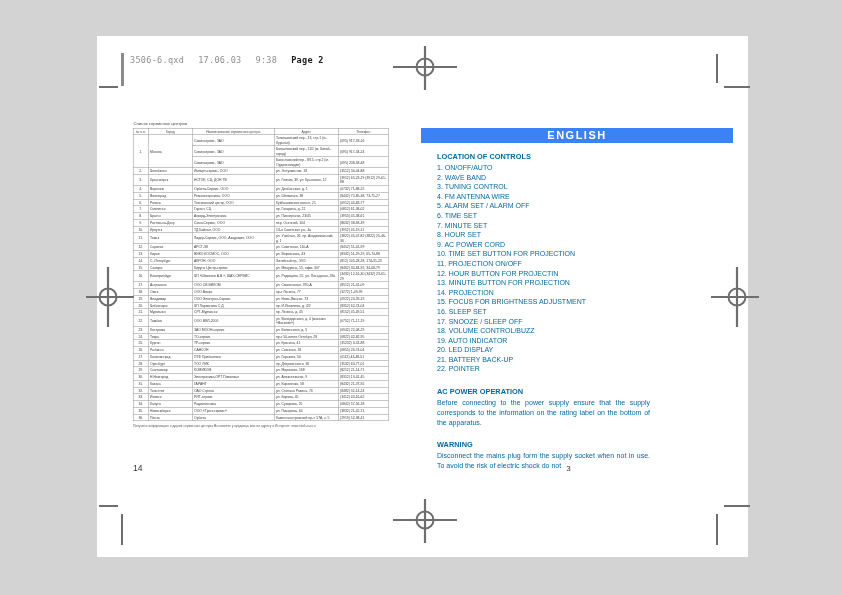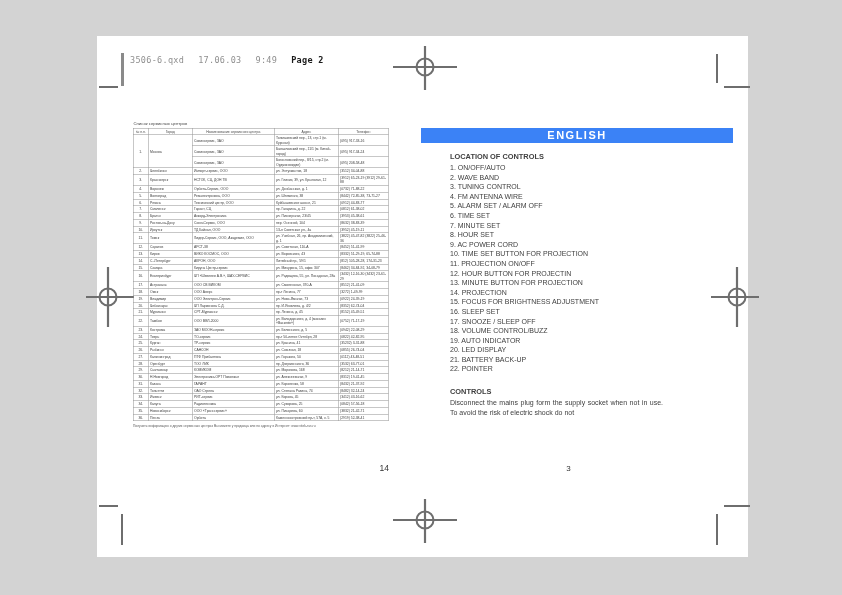--- a/index.html
+++ b/index.html
@@ -33,44 +33,44 @@
   }
   .tbl-title{font-size:8.5px;margin:0 0 4px 1px;color:#4a4a4a}
   table.svc{border-collapse:collapse;width:510px;table-layout:fixed}
   table.svc th,table.svc td{
     border:1px solid #8f8f8f;font-size:6.8px;font-weight:normal;
     padding:2px 3px;line-height:1.25;vertical-align:middle;overflow:hidden;
   }
   table.svc th{text-align:center;color:#4a4a4a}
   td.num{text-align:center}
   .tbl-footer{font-size:6.6px;margin-top:5px;color:#5a5a5a}
-  .pnum-left{position:absolute;left:133px;top:463px;width:256px;text-align:right;font-size:8.5px;color:#333}
+  .pnum-left{position:absolute;left:133px;top:463px;width:256px;text-align:left;font-size:8.5px;color:#333}
 
   
   .lang-bar{
     position:absolute;left:421px;top:128px;width:312px;height:15px;
     color:#ffffff;font-weight:bold;font-size:11px;line-height:15px;
     text-align:center;letter-spacing:1.5px;
   }
-  .rp{position:absolute;left:450px;top:152px;width:213px;color:#404040}
+  .rp{position:absolute;left:437px;top:152px;width:213px;color:#0369a1}
   .rp-title{font-size:7.4px;font-weight:bold;margin:0 0 2px 0}
   ul.controls{list-style:none;margin:0;padding:0;font-size:7px}
   ul.controls li{line-height:9.6px;white-space:nowrap}
   .section{margin-top:13px}
   .section-title{font-size:7.4px;font-weight:bold;margin:0}
   .section-body{font-size:7px;line-height:9.8px;text-align:justify;margin-top:2px}
   .pnum-right{position:absolute;left:462px;top:464px;width:213px;text-align:center;font-size:8px;color:#333}
 </style>
 </head>
 <body style="background: rgb(211, 211, 211);">
 
 <div class="sheet"></div>
 
 <div class="slug-bar"></div>
-<div class="slug"><span>3506-6.qxd</span><span class="sep"></span><span>17.06.03</span><span class="sep"></span><span>9:49</span><span class="sep"></span><span class="pg">Page 2</span></div>
+<div class="slug"><span>3506-6.qxd</span><span class="sep"></span><span>17.06.03</span><span class="sep"></span><span>9:38</span><span class="sep"></span><span class="pg">Page 2</span></div>
 
 <div class="cm" style="left:99px;top:86px;width:19px;height:2px"></div>
 <div class="cm" style="left:716px;top:54px;width:2px;height:29px"></div>
 <div class="cm" style="left:724px;top:86px;width:26px;height:2px"></div>
 <div class="cm" style="left:99px;top:505px;width:19px;height:2px"></div>
 <div class="cm" style="left:121px;top:514px;width:2px;height:31px"></div>
 <div class="cm" style="left:724px;top:505px;width:26px;height:2px"></div>
 <div class="cm" style="left:716px;top:514px;width:2px;height:31px"></div>
 
 <svg class="reg" style="left:393px;top:35px" viewBox="0 0 64 64">
@@ -403,17 +403,21 @@
       <li>15. FOCUS FOR BRIGHTNESS ADJUSTMENT</li>
       <li>16. SLEEP SET</li>
       <li>17. SNOOZE / SLEEP OFF</li>
       <li>18. VOLUME CONTROL/BUZZ</li>
       <li>19. AUTO INDICATOR</li>
       <li>20. LED DISPLAY</li>
       <li>21. BATTERY BACK-UP</li>
       <li>22. POINTER</li>
     </ul>
   <div class="section">
-    <div class="section-title">CONTROLS</div>
+    <div class="section-title">AC POWER OPERATION</div>
+    <div class="section-body">Before connecting to the power supply ensure that the supply corresponds to the information on the rating label on the bottom of the apparatus.</div>
+  </div>
+  <div class="section">
+    <div class="section-title">WARNING</div>
     <div class="section-body">Disconnect the mains plug form the supply socket when not in use. To avoid the risk of electric shock do not</div>
   </div>
 </div>
 <div class="pnum-right">3</div>
 
 </body></html>

